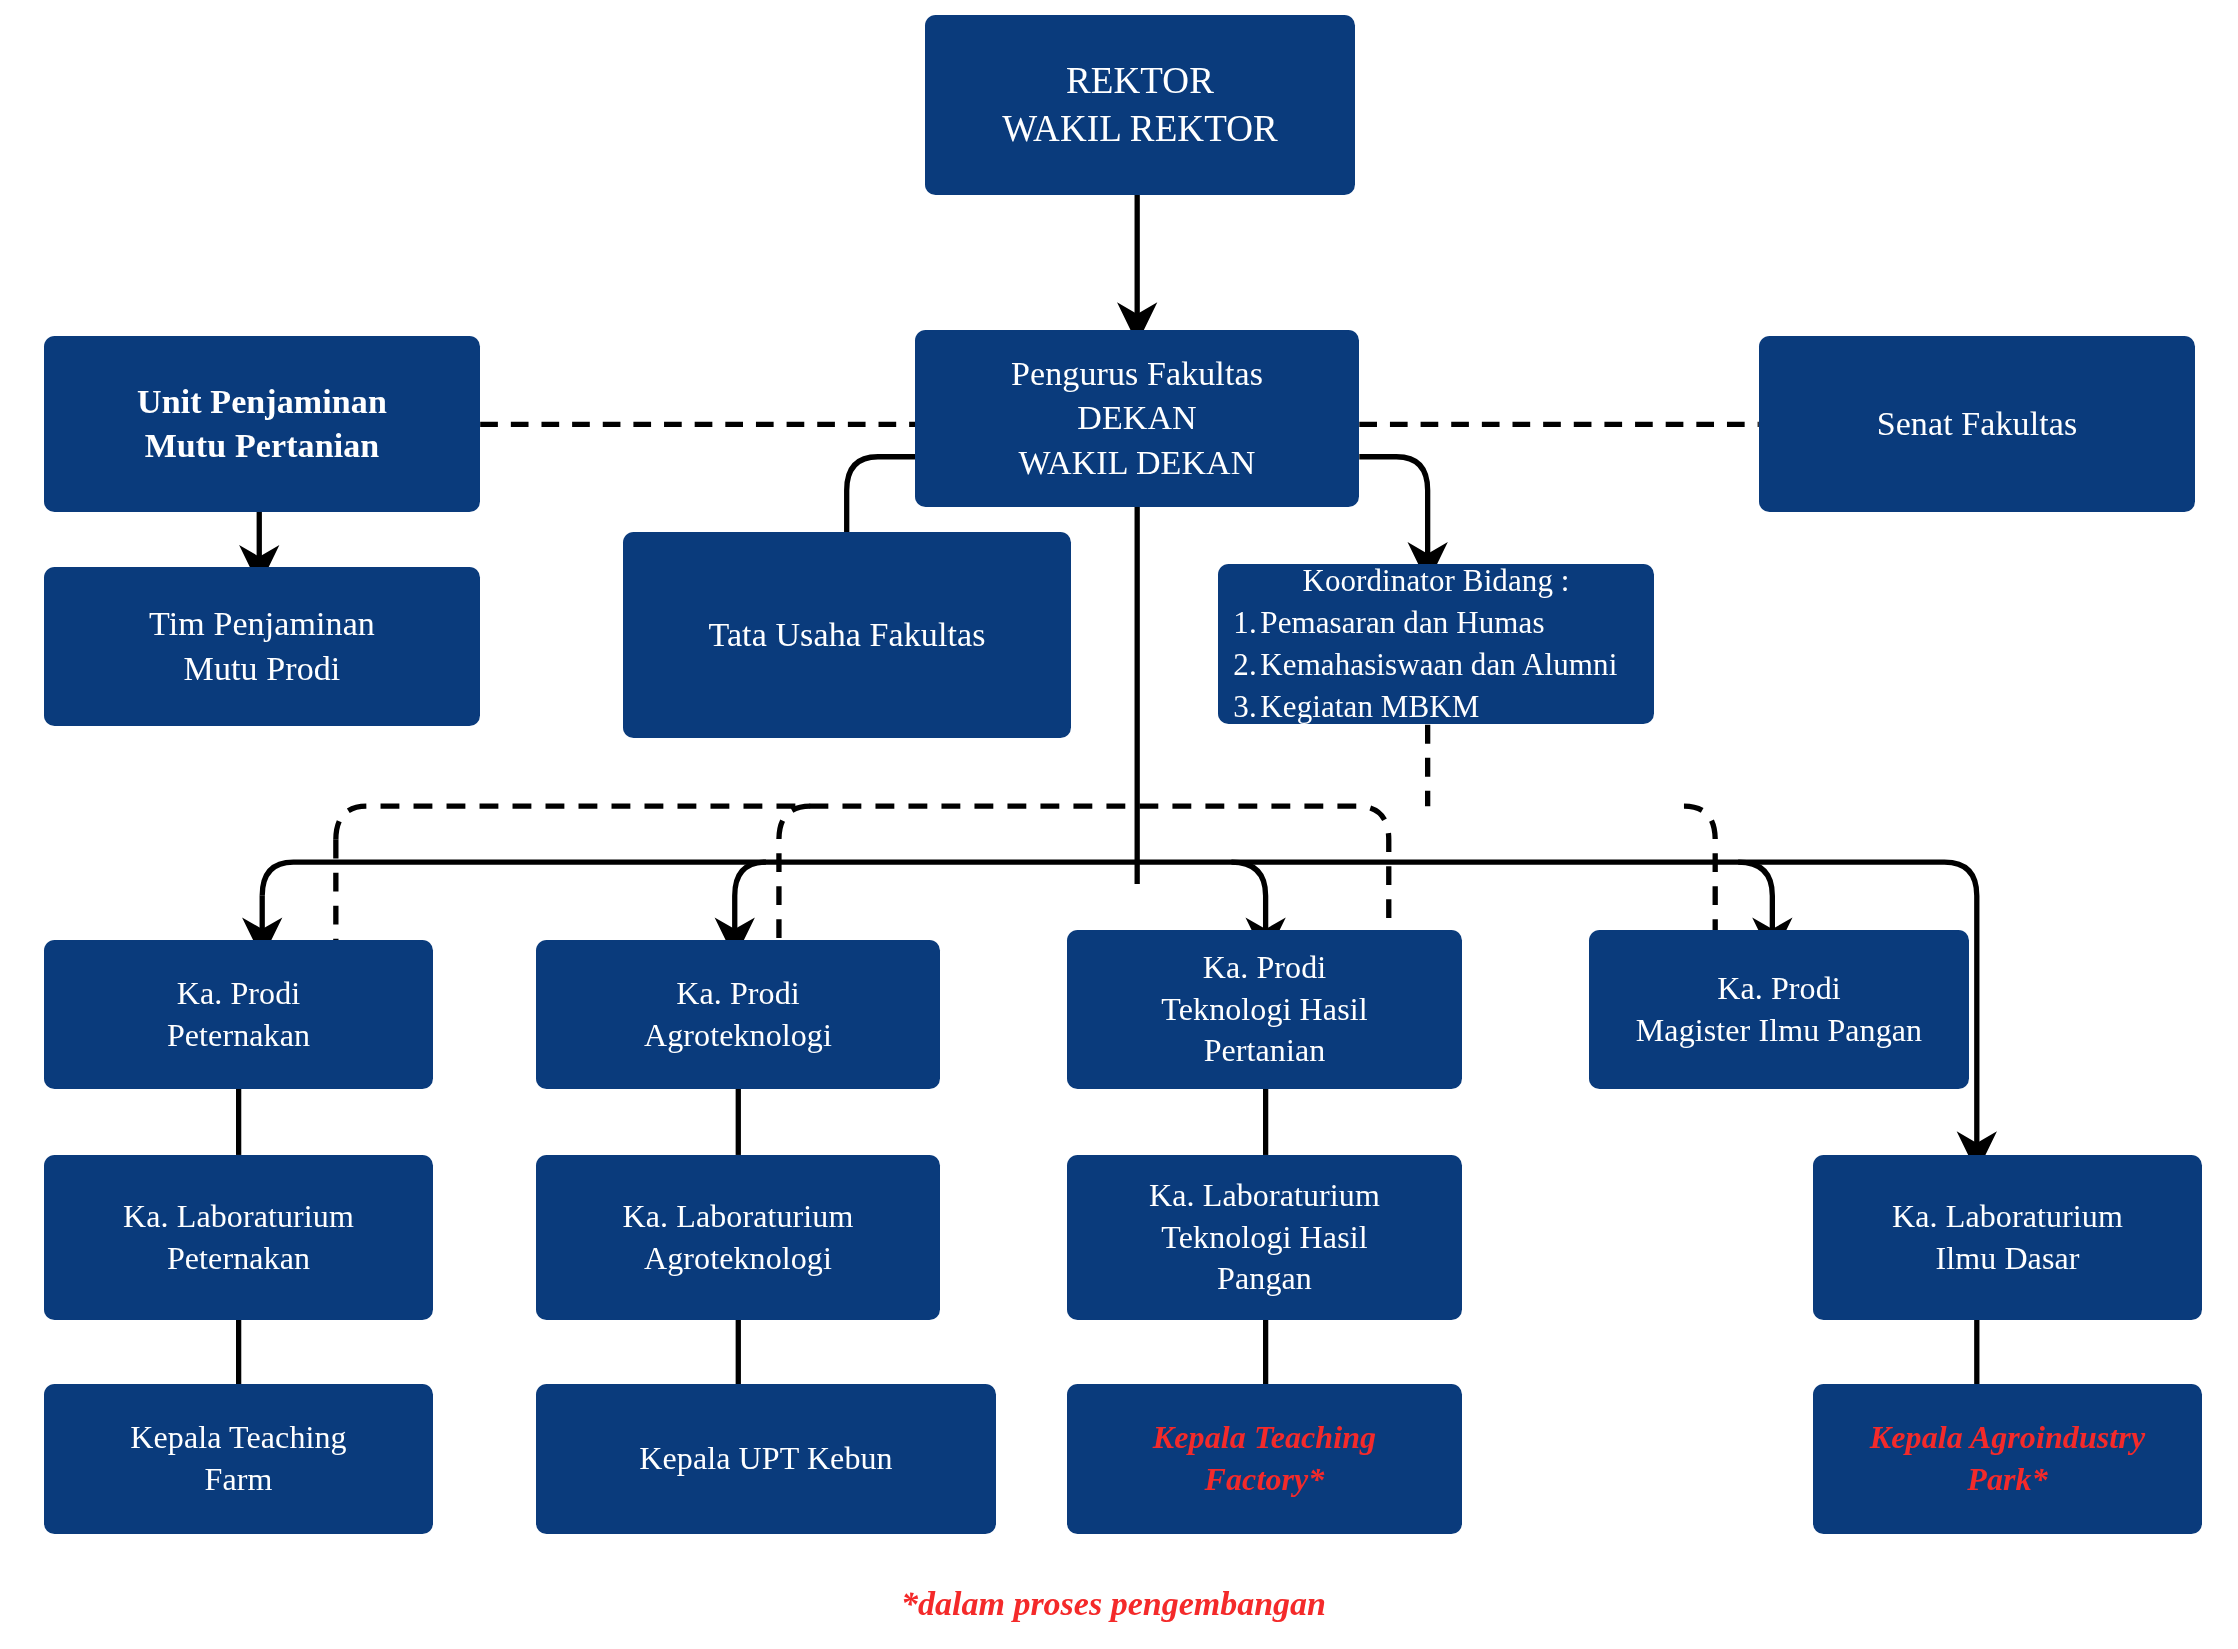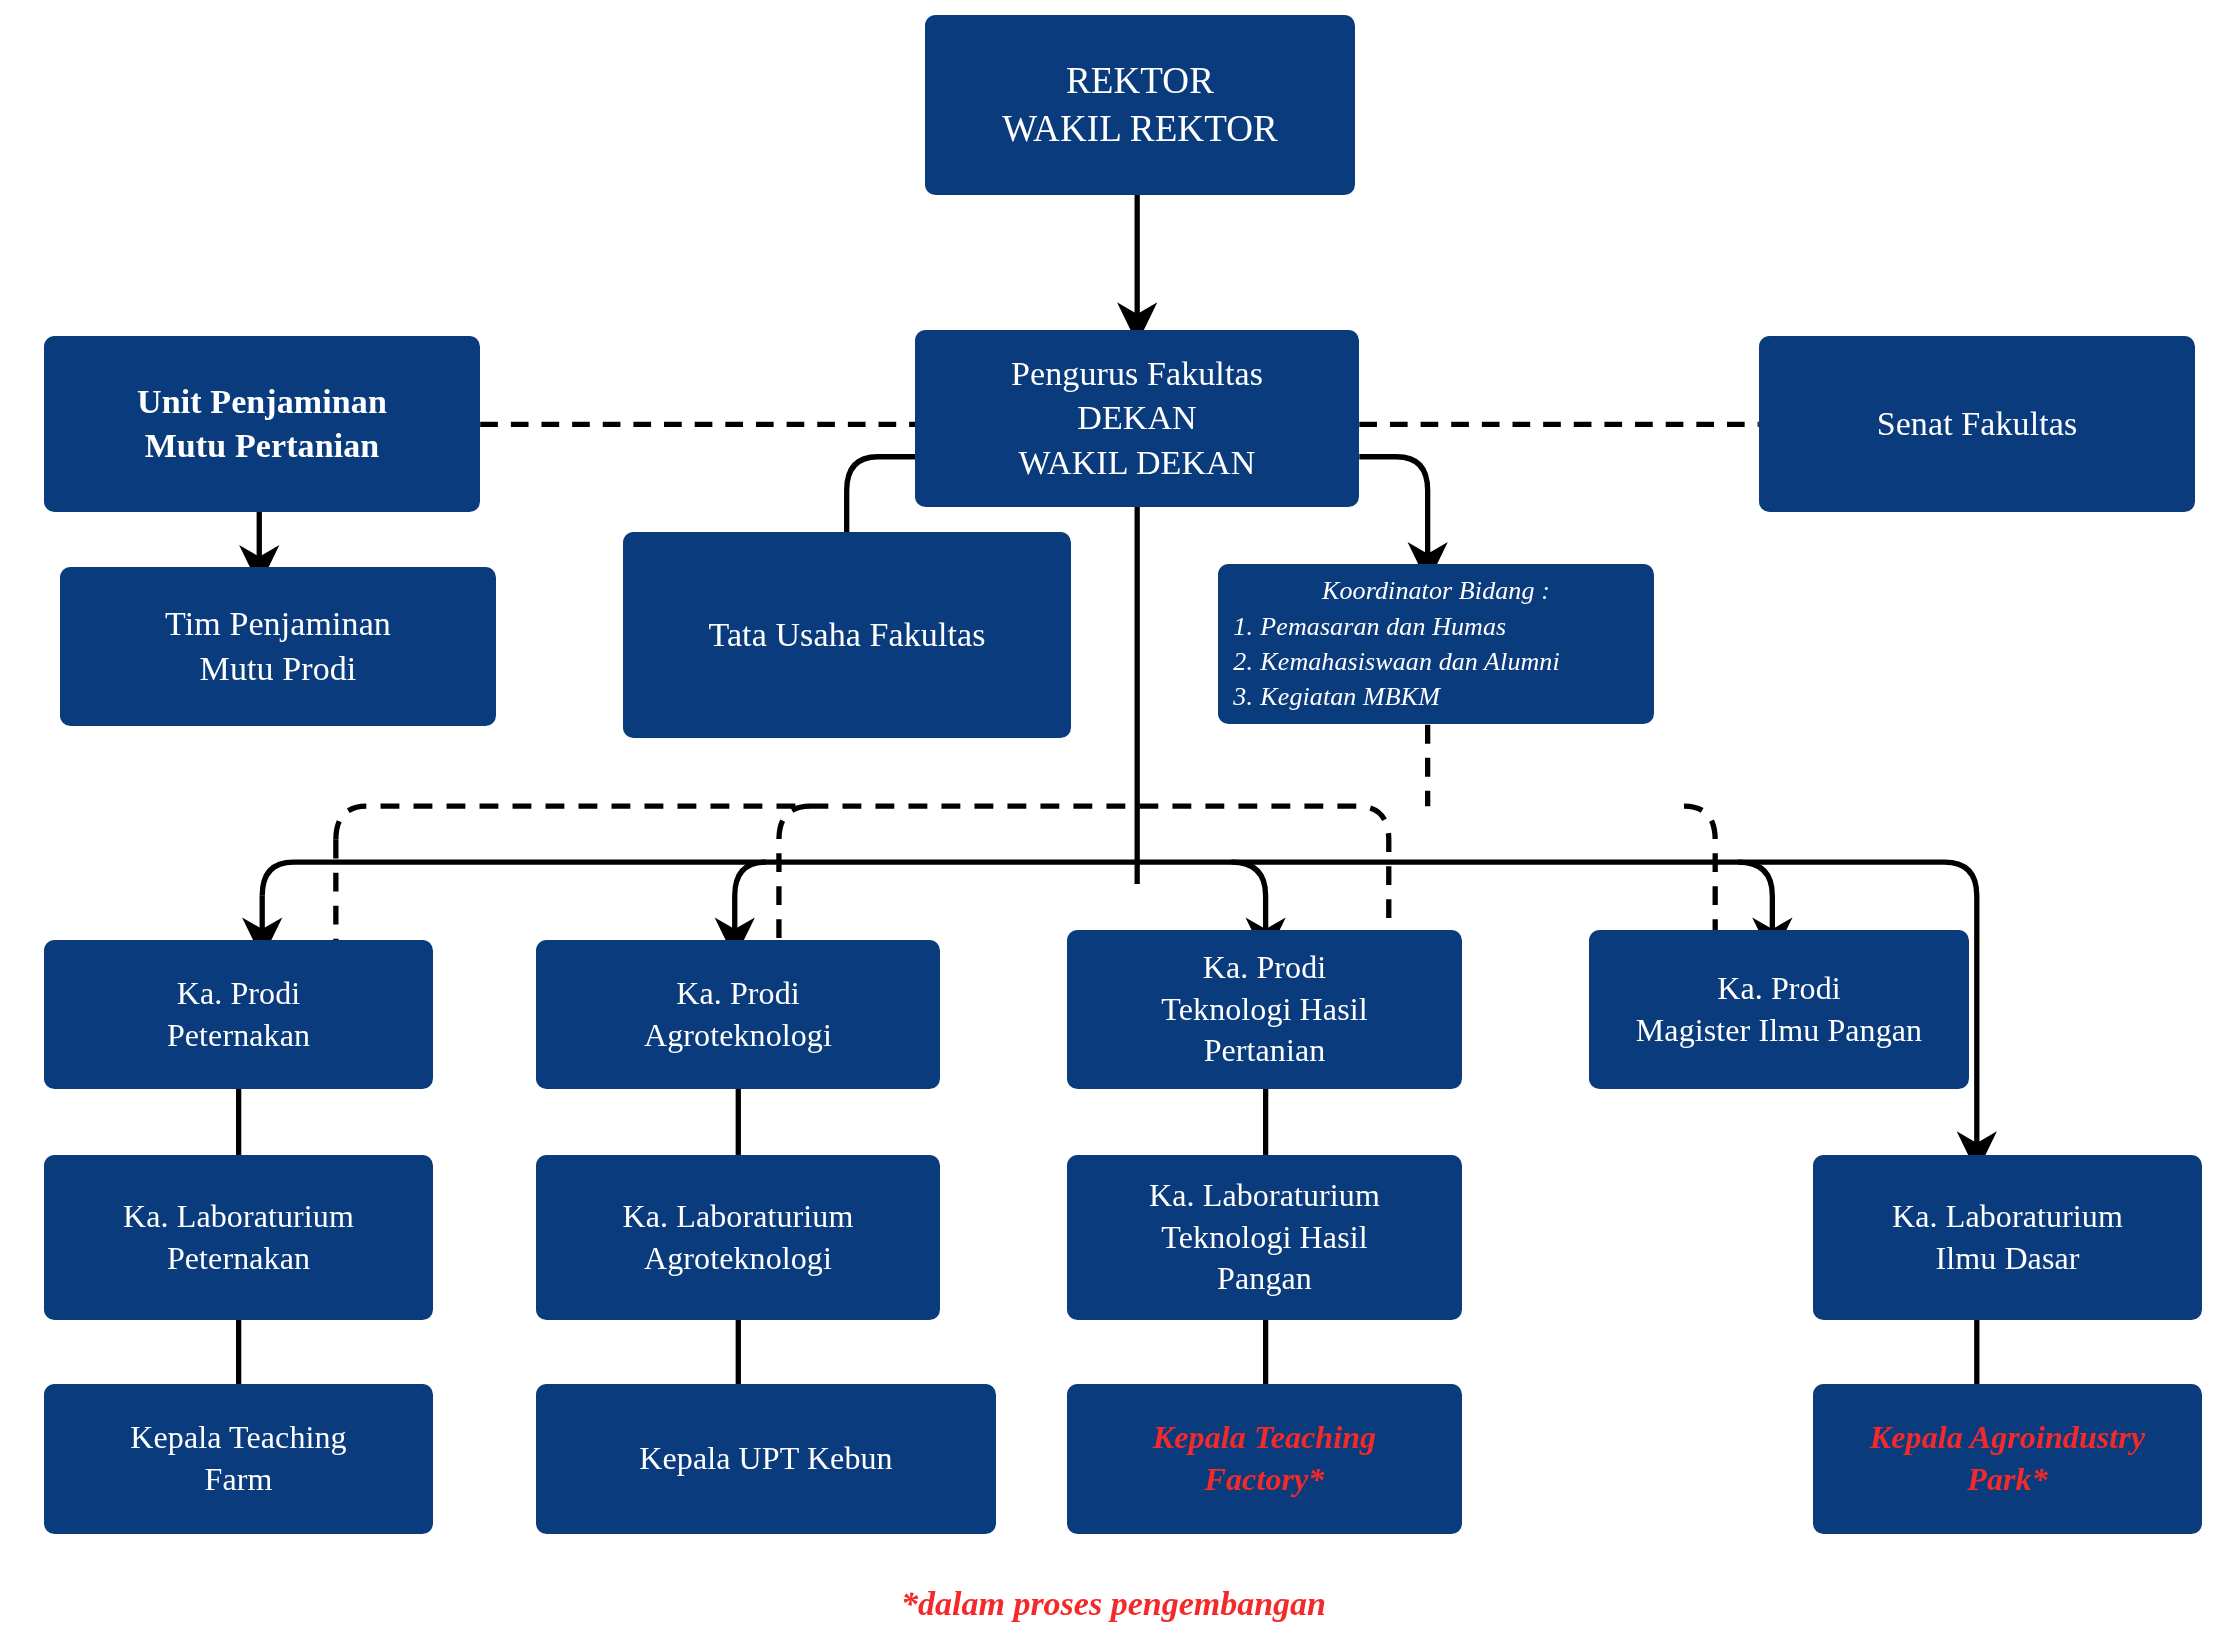--- a/index.html
+++ b/index.html
@@ -22,21 +22,21 @@
     font-weight:400;
     letter-spacing:0.1px;
     z-index:2;
   }
   .node .ln{display:block;white-space:nowrap;}
   .node .inner{width:100%;}
   .fs-xl{font-size:37px;}
   .fs-lg{font-size:34px;}
   .fs-md{font-size:32px;}
   .red-italic{color:#F42A2A;font-style:italic;font-weight:700;}
-  .koord{font-size:26px;line-height:1.36;font-style:italic;}
+  .koord{font-size:31px;line-height:1.36;}
   .koord .hdr{display:block;text-align:center;}
   .koord ol{margin:0;padding:0;list-style:none;text-align:left;}
   .koord ol li{display:block;white-space:nowrap;}
   .koord ol li .num{display:inline-block;width:27px;}
   .footnote{
     position:absolute;
     color:#F42A2A;
     font-style:italic;
     font-weight:700;
     font-size:34px;
@@ -117,21 +117,21 @@
       <span class="ln">WAKIL DEKAN</span>
     </span>
   </div>
 
   <div class="node fs-lg" style="left:1759px;top:336px;width:436px;height:176px;">
     <span class="inner">
       <span class="ln">Senat Fakultas</span>
     </span>
   </div>
 
-  <div class="node fs-lg" style="left:60px;top:567px;width:436px;height:159px;">
+  <div class="node fs-lg" style="left:44px;top:567px;width:436px;height:159px;">
     <span class="inner">
       <span class="ln">Tim Penjaminan</span>
       <span class="ln">Mutu Prodi</span>
     </span>
   </div>
 
   <div class="node fs-lg" style="left:623px;top:532px;width:448px;height:206px;">
     <span class="inner">
       <span class="ln">Tata Usaha Fakultas</span>
     </span>

